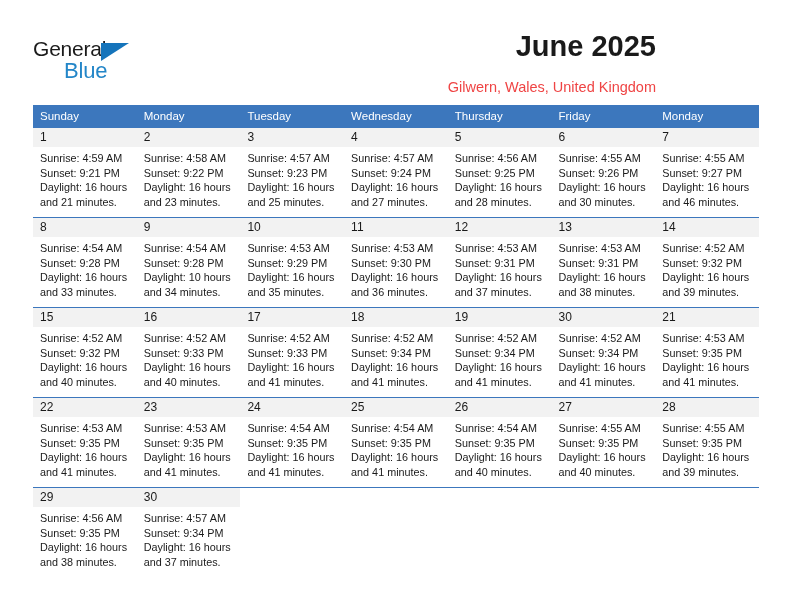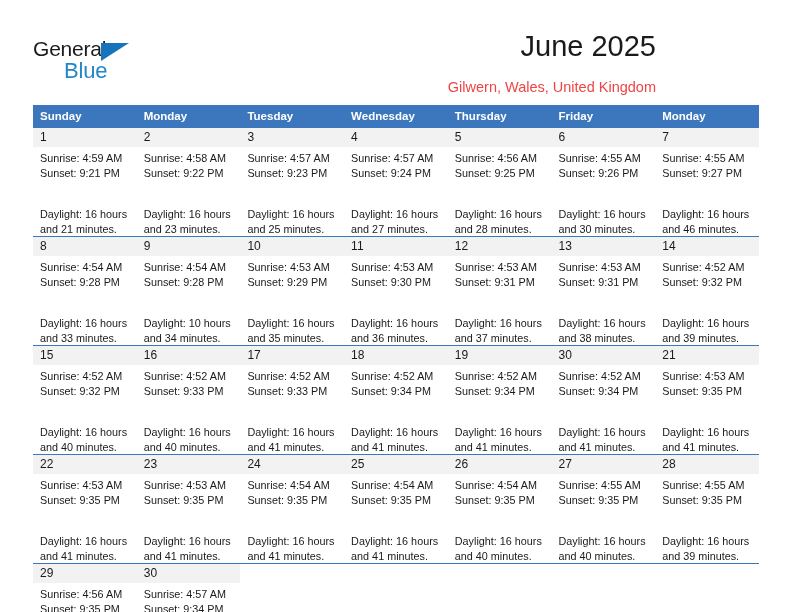--- a/index.html
+++ b/index.html
@@ -65,21 +65,21 @@
   }
 
   .title {
     position: absolute;
     right: 36px;
     top: 30px;
     font-size: 29px;
     color: #1a1a1a;
     text-align: right;
     white-space: nowrap;
-    font-weight: normal;
+    font-weight: bold;
   }
   .subtitle {
     position: absolute;
     right: 36px;
     top: 79px;
     font-size: 14.5px;
     color: #ef4444;
     text-align: right;
     white-space: nowrap;
   }
@@ -90,21 +90,21 @@
     left: 33px;
     top: 105px;
     width: 726px;
     border-collapse: collapse;
     table-layout: fixed;
   }
   .cal th {
     background: #3c77bd;
     color: #ffffff;
     font-size: 11.5px;
-    font-weight: bold;
+    font-weight: normal;
     text-align: left;
     padding: 5px 0 5px 7px;
     height: 18px;
     box-sizing: border-box;
     border: none;
   }
   .cal td {
     width: 103.7px;
     vertical-align: top;
     padding: 0;
@@ -137,21 +137,20 @@
     padding: 4px 6px 0 7px;
     font-size: 10.8px;
     line-height: 14.5px;
     color: #1a1a1a;
   }
   .info div {
     white-space: nowrap;
   }
   .info .dl {
     white-space: normal;
-    margin-top: 27px;
   }
 </style>
 </head>
 <body>
 
 <div class="page">
 
   <div class="top">
 
     <div class="logo">

